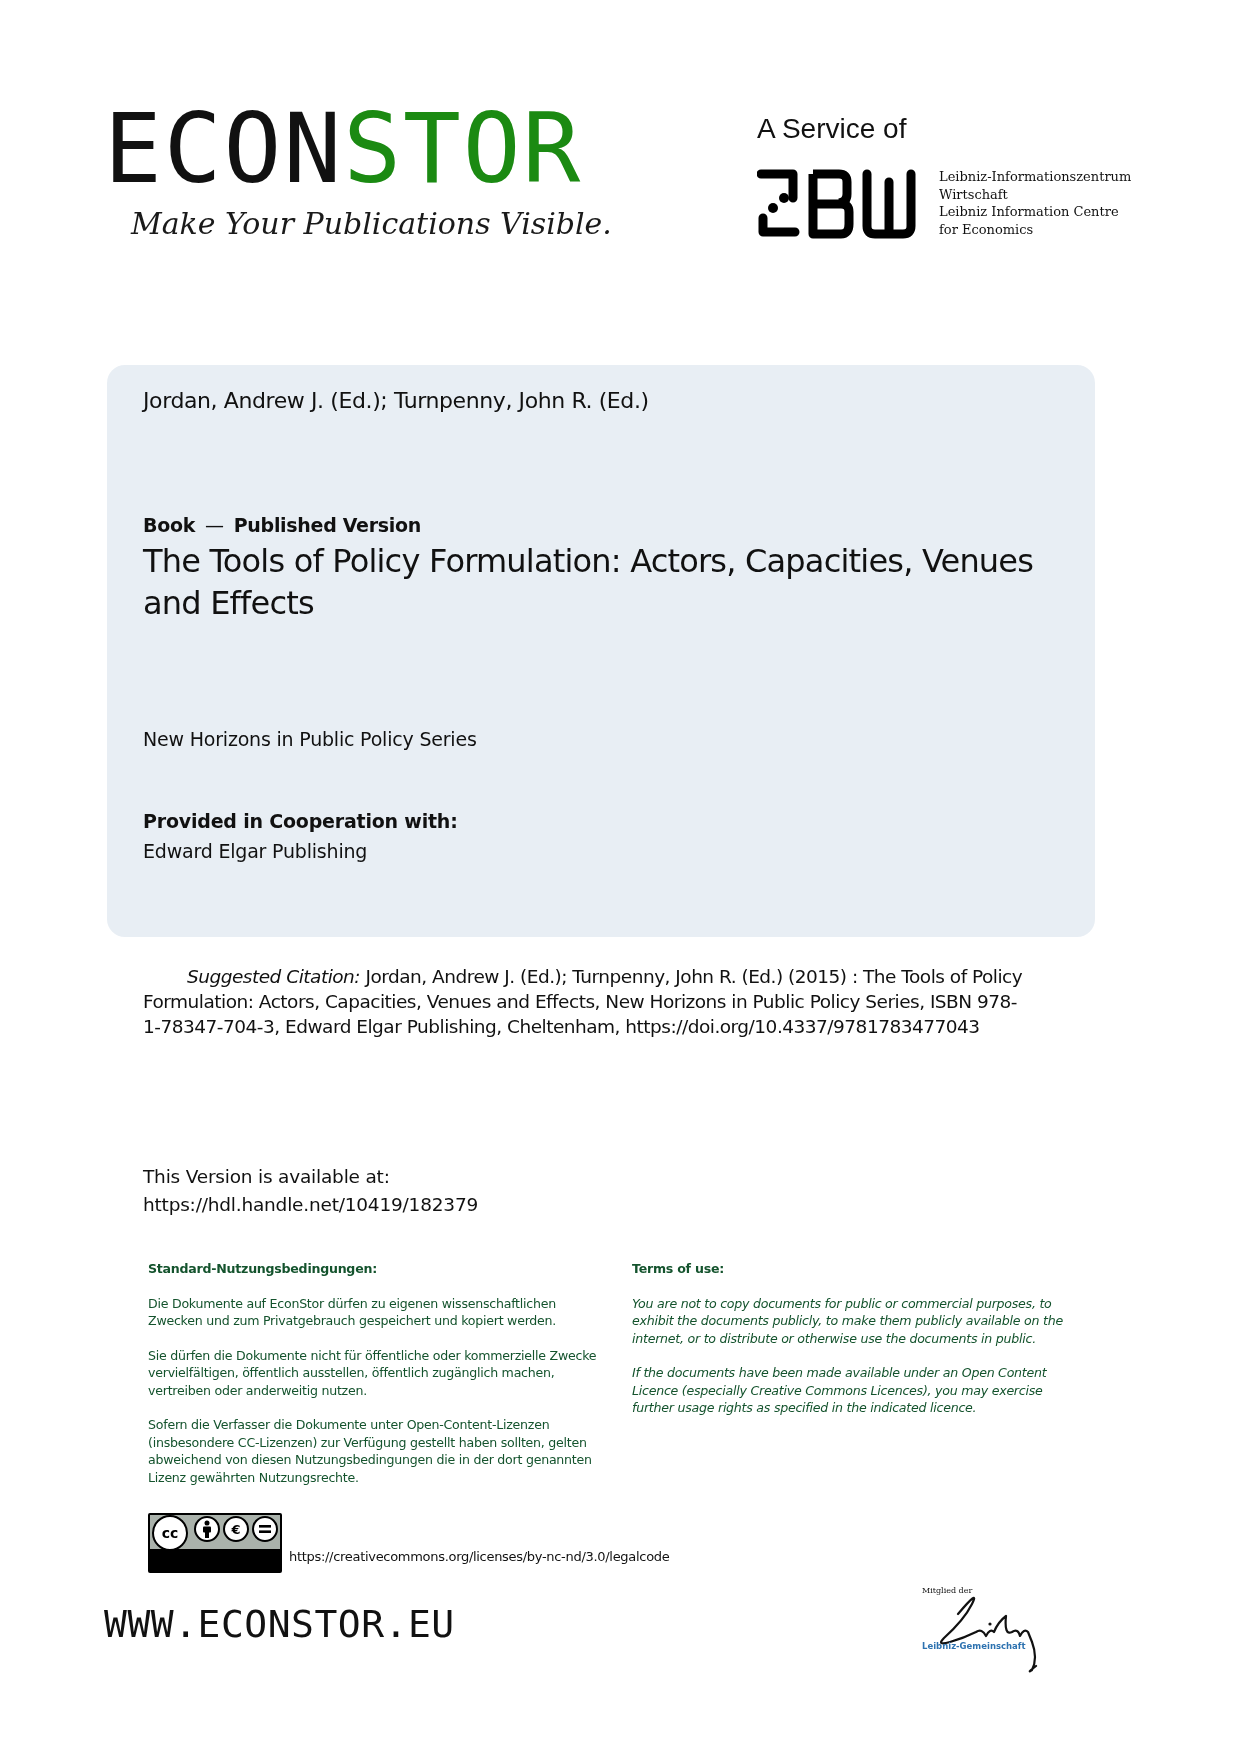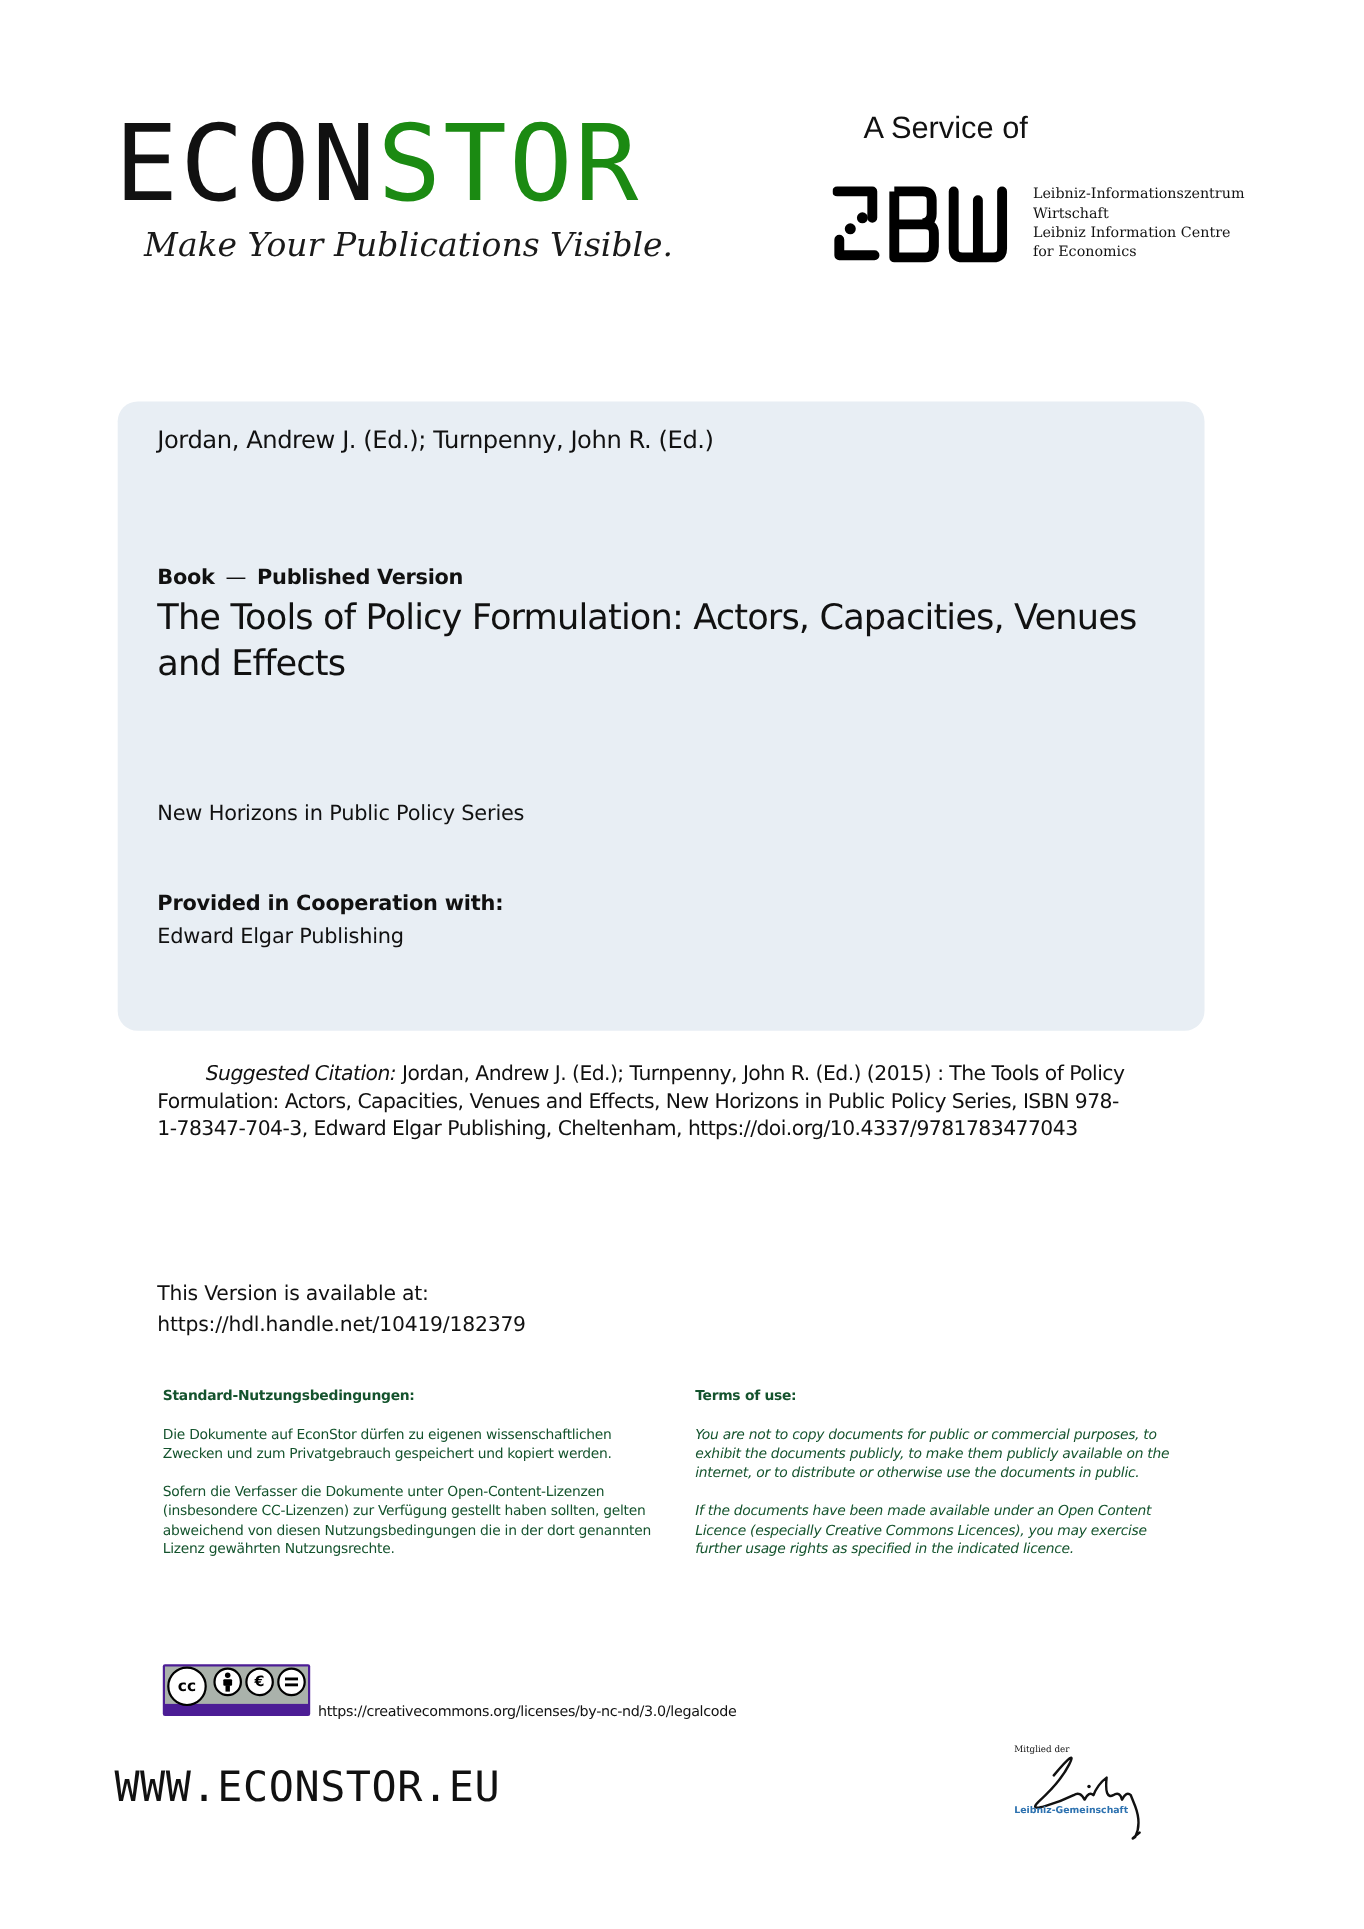--- a/index.html
+++ b/index.html
@@ -5,21 +5,21 @@
   html, body { margin: 0; padding: 0; background: #ffffff; }
   body { width: 1240px; height: 1754px; position: relative; overflow: hidden; font-family: "DejaVu Sans", sans-serif; color: #111; }
   .abs { position: absolute; }
 
   
   .logo-word { left: 104px; top: 104px; font-family: "DejaVu Sans Mono", monospace; font-size: 96px; line-height: 90px; letter-spacing: 2px; font-weight: normal; white-space: nowrap; }
   .logo-word .econ { color: #111111; }
   .logo-word .stor { color: #1b8a12; }
   .tagline { left: 107px; top: 206px; font-family: "DejaVu Serif", serif; font-style: italic; font-size: 30px; color: #1a1a1a; white-space: nowrap; margin-left: 24px; }
 
-  .service-of { left: 757px; top: 100px; font-family: "Liberation Sans", sans-serif; font-size: 28px; color: #111; white-space: nowrap; margin-left: 28px; }
+  .service-of { left: 757px; top: 113px; font-family: "Liberation Sans", sans-serif; font-size: 28px; color: #111; white-space: nowrap; }
   .zbw-mark { left: 757px; top: 168px; width: 160px; height: 72px; }
   .zbw-text { left: 939px; top: 168px; font-family: "DejaVu Serif", serif; font-size: 13px; line-height: 17.5px; color: #111; white-space: nowrap; }
 
   
   .info-box { left: 107px; top: 365px; width: 988px; height: 572px; background: #e8eef4; border-radius: 18px; }
   .authors { left: 143px; top: 388px; font-family: "DejaVu Sans", sans-serif; font-size: 22px; color: #111; white-space: nowrap; letter-spacing: -0.4px; }
   .doc-type { left: 143px; top: 514px; font-family: "DejaVu Sans", sans-serif; font-weight: bold; font-size: 19px; color: #111; white-space: nowrap; letter-spacing: -0.3px; }
   .doc-type .sep { display: inline-block; margin: 0 10px; font-weight: normal; }
   .title { left: 143px; top: 540px; width: 920px; font-family: "DejaVu Sans", sans-serif; font-size: 32px; line-height: 42px; color: #111; letter-spacing: -0.8px; }
   .series { left: 143px; top: 728px; font-size: 19px; color: #111; white-space: nowrap; letter-spacing: -0.2px; }
@@ -35,21 +35,21 @@
 
   
   .terms-col { width: 450px; font-size: 12.6px; line-height: 17.5px; color: #14532d; letter-spacing: -0.25px; }
   .terms-col .head { font-weight: bold; margin-bottom: 17px; }
   .terms-col p { margin: 0 0 17px 0; }
   .terms-de { left: 148px; top: 1260px; }
   .terms-en { left: 632px; top: 1260px; }
   .terms-en p { font-style: italic; }
 
   
-  .cc-badge { left: 148px; top: 1513px; width: 134px; height: 47px; background: #4c1d95; border-radius: 2px; }
+  .cc-badge { left: 148px; top: 1513px; width: 134px; height: 60px; background: #000000; border-radius: 2px; }
   .cc-top { position: absolute; left: 2px; top: 2px; width: 130px; height: 34px; background: #aab2ab; }
   .cc-circle { position: absolute; top: 3px; border: 2.5px solid #000; background: #fff; border-radius: 50%; box-sizing: border-box; display: flex; align-items: center; justify-content: center; font-family: "DejaVu Sans", sans-serif; font-weight: bold; color: #000; }
   .cc-labels { position: absolute; left: 0; bottom: 1px; width: 134px; height: 12px; font-family: "Liberation Sans", sans-serif; font-weight: bold; font-size: 10px; color: #fff; }
   .cc-labels span { position: absolute; top: 16px; margin-top: 47px; }
   .cc-url { left: 289px; top: 1549px; font-size: 13px; color: #111; white-space: nowrap; letter-spacing: -0.3px; }
 
   
   .footer-url { left: 104px; top: 1602px; font-family: "DejaVu Sans Mono", monospace; font-size: 38px; color: #111; white-space: nowrap; letter-spacing: 0.5px; }
   .leibniz { left: 920px; top: 1586px; width: 150px; height: 90px; }
   .leibniz-small { position: absolute; left: 2px; top: 0px; font-family: "DejaVu Serif", serif; font-size: 8px; color: #111; white-space: nowrap; }
@@ -95,20 +95,21 @@
 <div class="abs coop-value">Edward Elgar Publishing</div>
 
 <div class="abs citation"><span class="label">Suggested Citation:</span><span> Jordan, Andrew J. (Ed.); Turnpenny, John R. (Ed.) (2015) : The Tools of Policy Formulation: Actors, Capacities, Venues and Effects, New Horizons in Public Policy Series, ISBN 978-1-78347-704-3, Edward Elgar Publishing, Cheltenham, https://doi.org/10.4337/9781783477043</span></div>
 
 <div class="abs version-label">This Version is available at:</div>
 <div class="abs version-url">https://hdl.handle.net/10419/182379</div>
 
 <div class="abs terms-col terms-de">
   <div class="head">Standard-Nutzungsbedingungen:</div>
   <p>Die Dokumente auf EconStor dürfen zu eigenen wissenschaftlichen Zwecken und zum Privatgebrauch gespeichert und kopiert werden.</p>
+  <p>Sie dürfen die Dokumente nicht für öffentliche oder kommerzielle Zwecke vervielfältigen, öffentlich ausstellen, öffentlich zugänglich machen, vertreiben oder anderweitig nutzen.</p>
   <p>Sofern die Verfasser die Dokumente unter Open-Content-Lizenzen (insbesondere CC-Lizenzen) zur Verfügung gestellt haben sollten, gelten abweichend von diesen Nutzungsbedingungen die in der dort genannten Lizenz gewährten Nutzungsrechte.</p>
 </div>
 <div class="abs terms-col terms-en">
   <div class="head">Terms of use:</div>
   <p>You are not to copy documents for public or commercial purposes, to exhibit the documents publicly, to make them publicly available on the internet, or to distribute or otherwise use the documents in public.</p>
   <p>If the documents have been made available under an Open Content Licence (especially Creative Commons Licences), you may exercise further usage rights as specified in the indicated licence.</p>
 </div>
 
 <div class="abs cc-badge">
   <div class="cc-top"></div>

